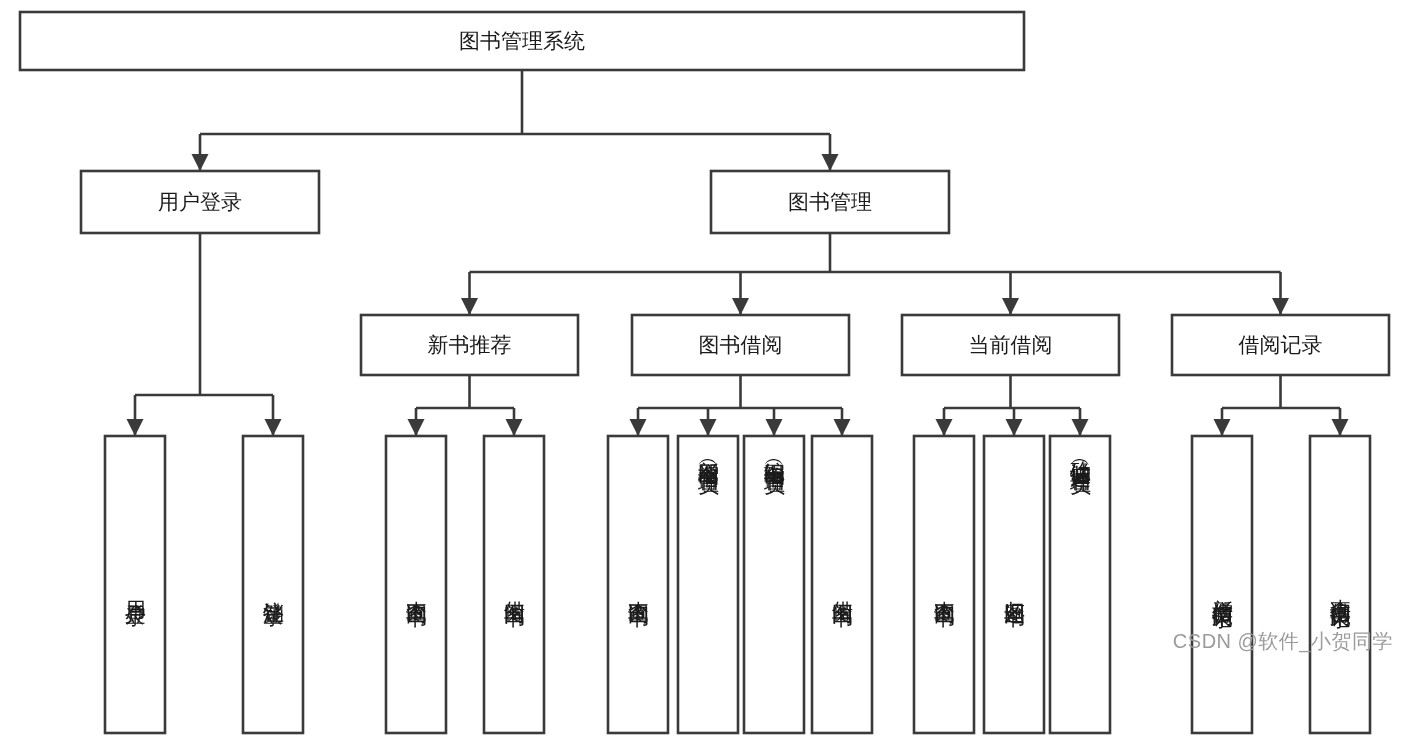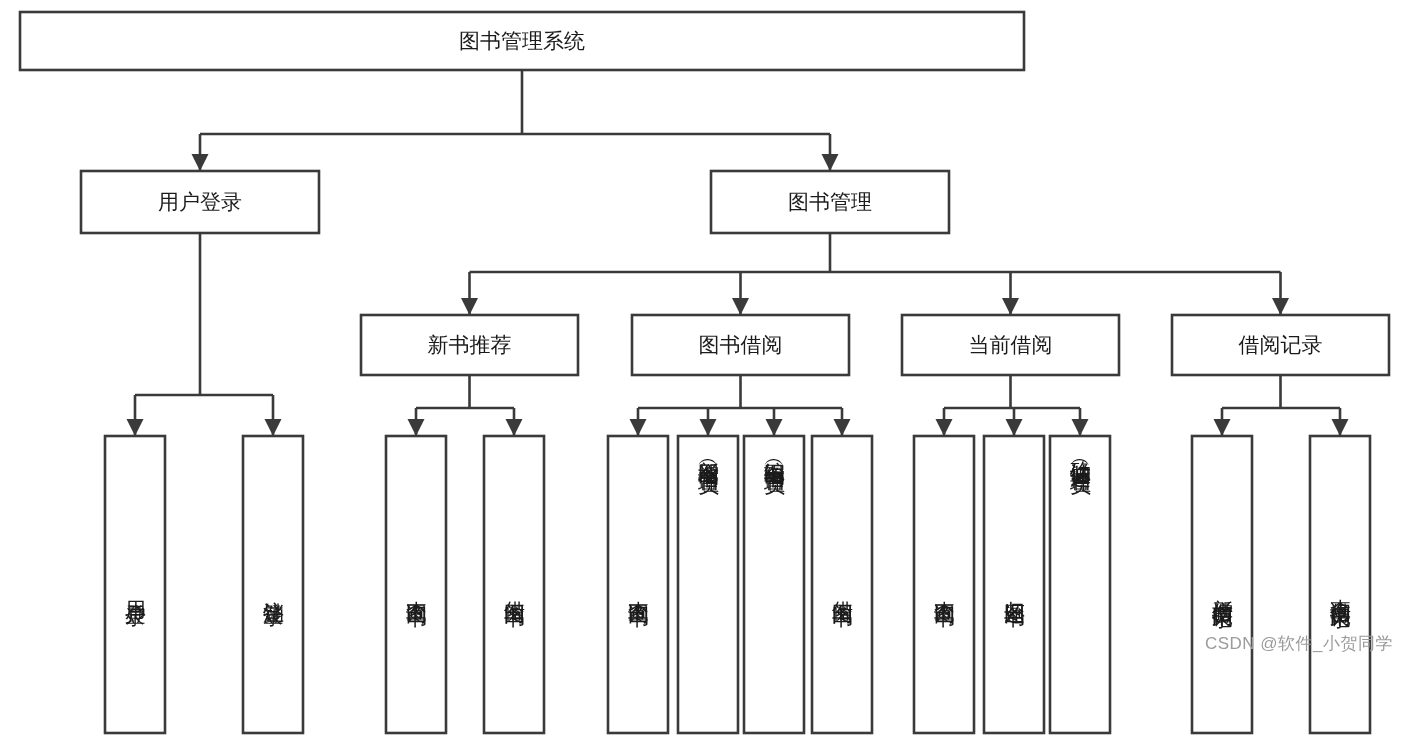--- a/index.html
+++ b/index.html
@@ -63,21 +63,21 @@
     line-height: 1.18;
     color: #1b1b1b;
     letter-spacing: 2px;
     white-space: nowrap;
   }
   .watermark {
     position: absolute;
     right: 12px;
     bottom: 6px;
     font-family: "Liberation Sans", "DejaVu Sans", sans-serif;
-    font-size: 17px;
+    font-size: 20px;
     color: #9b9b9b;
     letter-spacing: 0.5px;
     white-space: nowrap;
   }
 </style>
 </head>
 <body>
 
 <div id="diagram-root">
 

